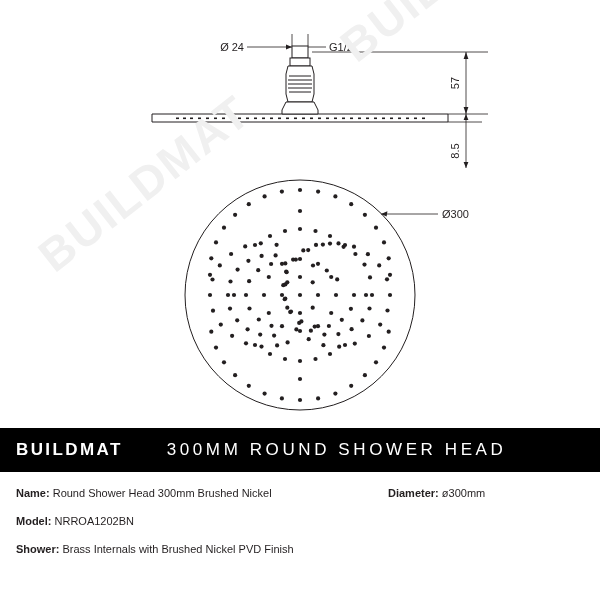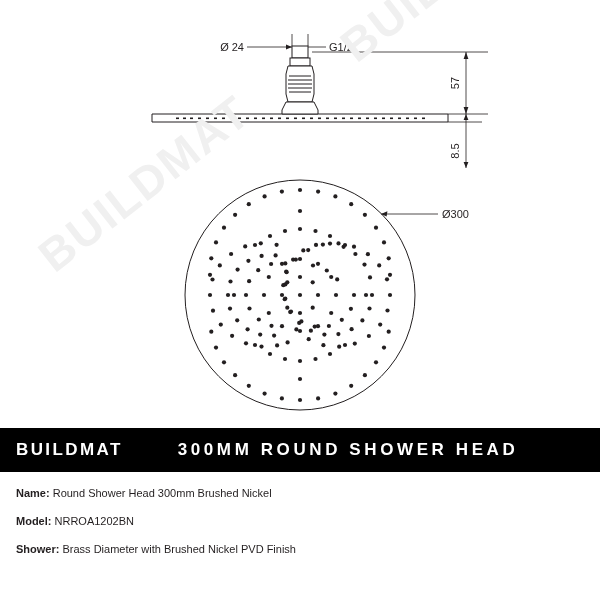--- a/index.html
+++ b/index.html
@@ -70,24 +70,24 @@
   #brand {
     color: #ffffff;
     font-size: 17px;
     font-weight: 700;
     letter-spacing: 2.4px;
     white-space: nowrap;
   }
   #product-title {
     color: #ffffff;
     font-size: 17px;
-    font-weight: 700;
+    font-weight: 400;
     letter-spacing: 3.6px;
     white-space: nowrap;
-    margin-left: 55px;
+    margin-left: 44px;
   }
 
   
   #specs {
     position: absolute;
     left: 0;
     top: 472px;
     width: 600px;
     height: 128px;
     box-sizing: border-box;
@@ -409,21 +409,25 @@
         <div class="spec-row">
           <span class="spec-label">Name:</span>
           <span class="spec-value">Round Shower Head 300mm Brushed Nickel</span>
         </div>
         <div class="spec-row">
           <span class="spec-label">Model:</span>
           <span class="spec-value">NRROA1202BN</span>
         </div>
         <div class="spec-row">
           <span class="spec-label">Shower:</span>
-          <span class="spec-value">Brass Diameter with Brushed Nickel PVD Finish</span>
+          <span class="spec-value">Brass Internals with Brushed Nickel PVD Finish</span>
         </div>
       </div>
       <div class="col-right">
+        <div class="spec-row">
+          <span class="spec-label">Diameter:</span>
+          <span class="spec-value">ø300mm</span>
+        </div>
       </div>
     </div>
   </div>
 
 </div>
 
 </body></html>

